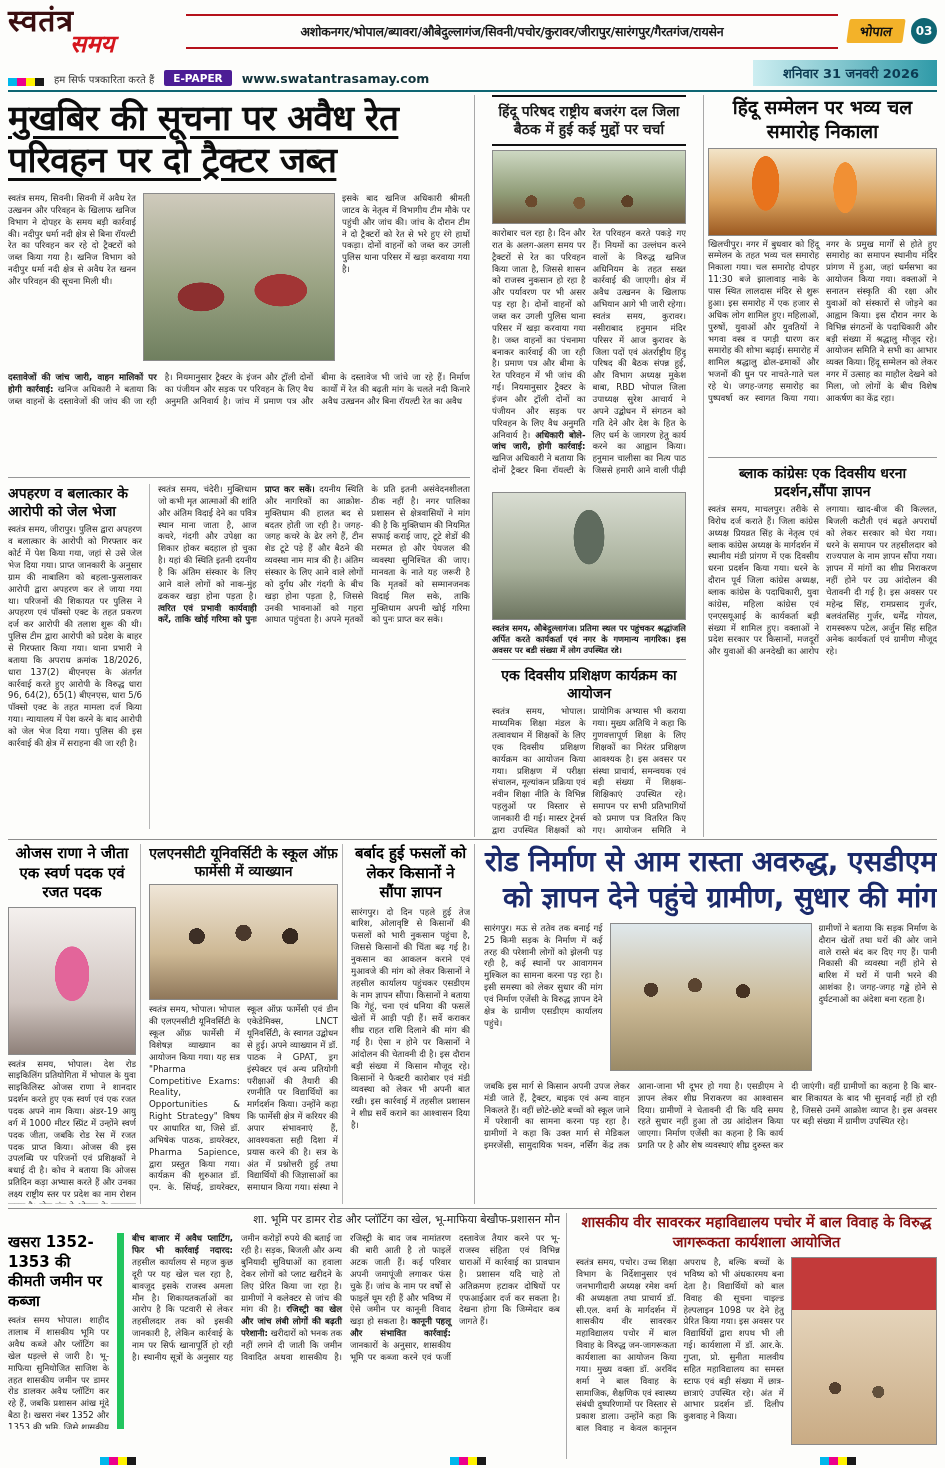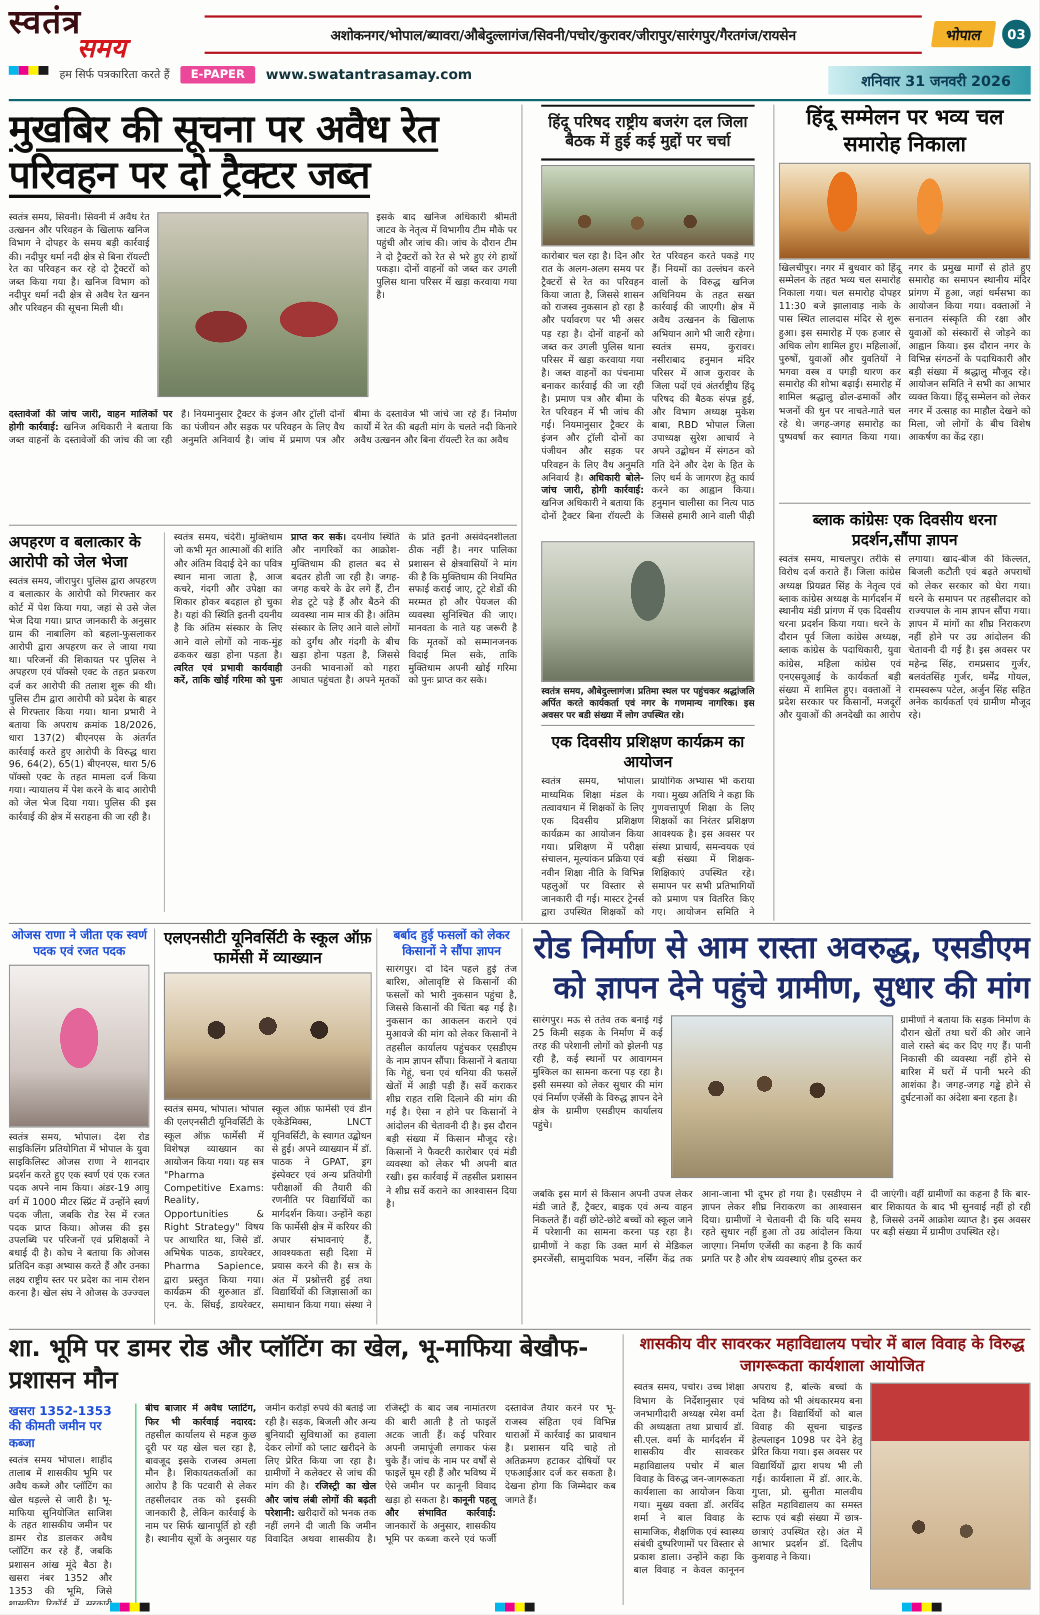--- a/index.html
+++ b/index.html
@@ -13,45 +13,45 @@
   .logo{width:168px;line-height:1}
   .logo-1{font-size:30px;font-weight:800;color:#3a0e10;letter-spacing:1px}
   .logo-2{font-size:24px;font-weight:800;color:#d5161d;font-style:italic;margin-left:62px;margin-top:-4px}
   .cities{flex:1;text-align:center;font-weight:bold;font-size:12.5px;border-top:2px solid #b5121b;
           border-bottom:2px solid #b5121b;padding:7px 2px;letter-spacing:-.2px}
   .edition-wrap{display:flex;align-items:center;gap:7px}
   .edition-badge{background:#f3b229;color:#111;padding:3px 12px;font-weight:800;font-size:13px;
                  transform:skewX(-8deg);border-radius:2px}
   .page-circle{width:26px;height:26px;border-radius:50%;background:#0f6673;color:#fff;font-weight:800;
                display:flex;align-items:center;justify-content:center;font-size:12px}
-  .mh-sub{display:flex;align-items:flex-start;gap:10px;margin-top:4px;border-bottom:2px solid #0f6673;padding-bottom:4px}
+  .mh-sub{display:flex;align-items:flex-end;gap:10px;margin-top:4px;border-bottom:2px solid #0f6673;padding-bottom:4px}
   .cmyk{display:flex}
   .cmyk i{display:block;width:9px;height:8px}
   .cmyk i:nth-child(1){background:#00b7eb}.cmyk i:nth-child(2){background:#ec008c}
   .cmyk i:nth-child(3){background:#fff200}.cmyk i:nth-child(4){background:#1a1a1a}
   .tagline{font-size:10px;color:#333}
-  .epaper{background:#ec4899;color:#fff;font-weight:700;font-size:10.5px;padding:2px 9px;border-radius:2px}
+  .epaper{background:#4c1d95;color:#fff;font-weight:700;font-size:10.5px;padding:2px 9px;border-radius:2px}
   .website{font-weight:700;font-size:12.5px;color:#12343b}
   .date-strip{margin-left:auto;background:linear-gradient(90deg,#cdeef1,#2f9aa8);padding:4px 18px 4px 30px;
               font-weight:800;color:#0c3a52;font-size:13px}
   
   .bt{font-size:8.6px;line-height:1.38;text-align:justify;color:#1c1c1c}
   .dl{font-weight:normal}
   .sh{font-weight:bold}
   .clip{overflow:hidden}
   .cols2{column-count:2;column-gap:7px}
   .cols3{column-count:3;column-gap:8px}
   .cols4{column-count:4;column-gap:8px}
   .caption{font-size:8.3px;font-weight:bold;line-height:1.32;text-align:justify}
   
   .h-xl{font-size:35px;line-height:1.2;font-weight:800;letter-spacing:-.5px;color:#0d0d0d;
         text-decoration:underline;text-decoration-thickness:2.5px;text-underline-offset:6px;margin:2px 0 12px}
   .h-lg{font-size:19px;line-height:1.28;font-weight:800;color:#0d0d0d;margin-bottom:4px}
   .h-md{font-size:14px;line-height:1.3;font-weight:800;color:#0d0d0d;margin-bottom:4px}
-  .h-sm{font-size:11px;line-height:1.3;font-weight:800;color:#1d4ed8;margin-bottom:4px}
+  .h-sm{font-size:15px;line-height:1.3;font-weight:800;color:#000000;margin-bottom:4px}
   .boxed{border-top:2.5px solid #111;border-bottom:2.5px solid #111;padding:5px 2px;font-size:14px;
          text-align:center;font-weight:800;line-height:1.32}
   .h-navy{font-size:28px;line-height:1.3;font-weight:800;color:#1b2a6b;text-align:right;margin-bottom:6px}
   .h-maroon{font-size:14.5px;line-height:1.35;font-weight:800;color:#8a1111;text-align:center;margin-bottom:5px}
   .h-center{text-align:center}
   
   .photo{border:1px solid #8a8a8a;width:100%}
   .ph-tractor{background:
       radial-gradient(55px 34px at 30% 62%,#8c2f2f 0 42%,transparent 43%),
       radial-gradient(62px 38px at 72% 58%,#a23535 0 42%,transparent 43%),
@@ -103,23 +103,23 @@
   .hr-line{left:8px;width:929px;border-top:1.5px solid #8d8d8d}
   .ojas{left:8px;top:844px;width:128px;height:360px}
   .lnct{left:140px;top:844px;width:198px;height:360px;border-left:1px solid #b5b5b5;padding-left:8px}
   .fasal{left:342px;top:844px;width:128px;height:360px;border-left:1px solid #b5b5b5;padding-left:8px}
   .road{left:474px;top:844px;width:463px;height:360px;border-left:1px solid #a8a8a8;padding-left:9px}
   .road-mid{display:flex;gap:7px;height:152px;margin-bottom:6px}
   .road-mid .t{flex:1}
   .ph-roadmeet{width:202px;height:148px;flex:0 0 202px}
   
   .bhumi{left:8px;top:1213px;width:552px;height:246px}
-  .bhumi-head{font-size:22px;font-weight:700;line-height:1.3;text-align:left;margin-bottom:6px}
+  .bhumi-head{font-size:11px;font-weight:400;line-height:1.3;text-align:right;margin-bottom:6px}
   .bhumi-flex{display:flex;height:196px}
-  .bhumi-kicker{width:116px;padding-right:21px;border-right:1px solid #22c55e}
+  .bhumi-kicker{width:116px;padding-right:8px;border-right:7px solid #22c55e}
   .bhumi-body{flex:1;padding-left:8px}
   .balvivah{left:566px;top:1213px;width:371px;height:246px;border-left:1px solid #a8a8a8;padding-left:9px}
   .bv-flex{display:flex;gap:7px;height:192px}
   .bv-flex .t{flex:1}
   .ph-workshop{width:146px;height:188px;flex:0 0 146px}
   
   .foot-cmyk{top:1457px}
 </style>
 </head>
 <body>

